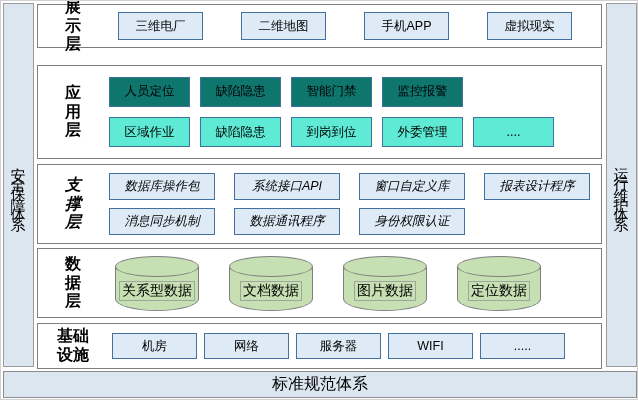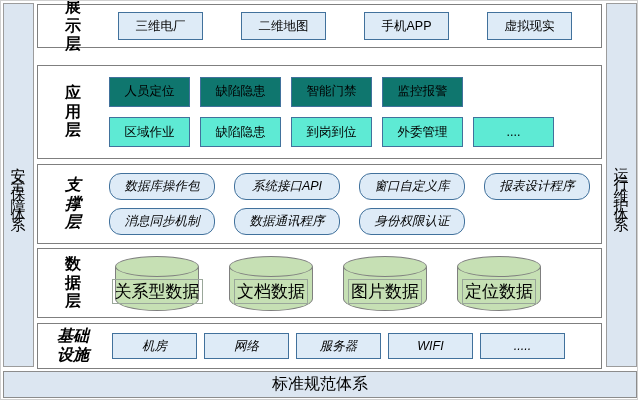--- a/index.html
+++ b/index.html
@@ -15,53 +15,53 @@
   
   .bottom-panel{position:absolute;left:2px;top:370px;width:634px;height:27px;background:#dce6f1;border:1px solid #8c8c8c;
     box-sizing:border-box;display:flex;align-items:center;justify-content:center;font-size:16px;}
 
   
   .layer{position:absolute;left:36px;width:565px;background:#fff;border:1.5px solid #7f7f7f;box-sizing:border-box;display:flex;}
   #layer-presentation{top:3px;height:44px;}
   #layer-application{top:64px;height:94px;}
   #layer-support{top:163px;height:80px;font-style:italic;}
   #layer-data{top:247px;height:70px;}
-  #layer-infra{top:322px;height:46px;font-style:italic;}
+  #layer-infra{top:322px;height:46px;}
 
   .layer-label{width:70px;display:flex;align-items:center;justify-content:center;}
   .layer-label span{display:block;font-weight:700;font-size:16px;line-height:1.18;text-align:center;word-break:break-all;}
   .vert3{width:18px;}
   .vert4{width:36px;}
 
   .items{flex:1;display:flex;flex-direction:column;justify-content:space-evenly;}
   .row{display:flex;align-items:center;}
   .row-pres{padding-left:10px;gap:38px;}
   .row-app{padding-left:1px;gap:10px;}
   .row-sup{padding-left:1px;gap:19px;}
   .row-data{padding-left:7px;gap:30px;}
   .row-infra{padding-left:4px;gap:7px;}
 
   .box{box-sizing:border-box;display:flex;align-items:center;justify-content:center;
     font-size:12.5px;background:#deebf7;border:1px solid #41719c;text-align:center;}
   .w85{width:85px;}
   .w81{width:81px;}
-  .w106{width:106px;border-radius:12px;}
+  .w106{width:106px;}
   .h28{height:28px;}
   .h30{height:30px;}
   .h27{height:27px;}
   .h26{height:26px;}
   .box-yellow{background:#0f766e;border:1.5px solid #41719c;}
   .box-green{background:#5eead4;border:1.5px solid #41719c;}
 
   
   .cylinder{position:relative;width:84px;height:44px;margin-top:11px;background:#c6e0b4;border:1px solid #7f7f7f;border-top:none;
     box-sizing:border-box;border-radius:0 0 42px 42px/0 0 12px 12px;display:flex;align-items:center;justify-content:center;}
   .cylinder::before{content:"";position:absolute;left:-1px;top:-11px;width:84px;height:21px;box-sizing:border-box;
     background:#c6e0b4;border:1px solid #7f7f7f;border-radius:50%;}
-  .cyl-label{position:relative;z-index:1;margin-top:6px;font-size:17px;padding:0 2px;border:1px solid #9aa79a;white-space:nowrap;}
+  .cyl-label{position:relative;z-index:1;margin-top:6px;font-size:14px;padding:0 2px;border:1px solid #9aa79a;white-space:nowrap;}
 </style>
 </head>
 <body>
 
 <div class="stage">
 
   <div class="side-panel" id="panel-left">
     <span class="vtext">安全保障体系</span>
   </div>
 

